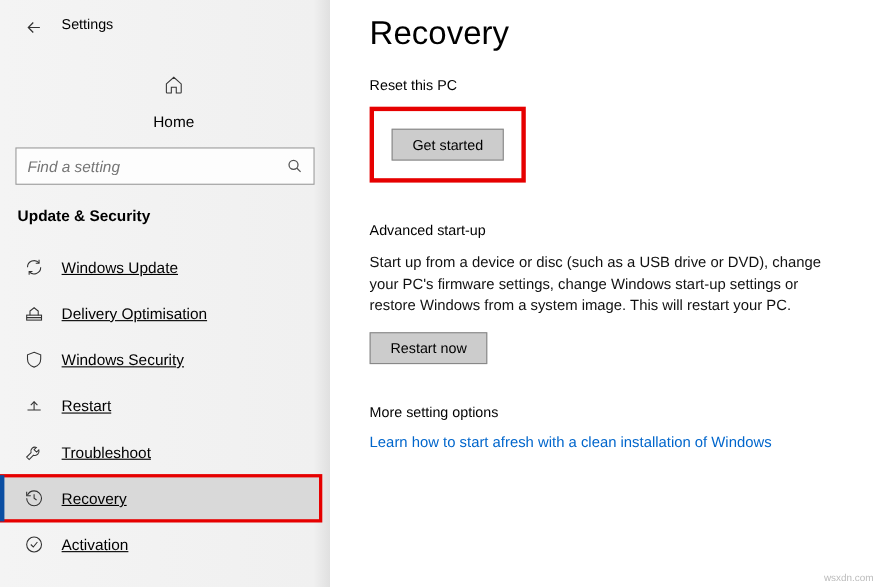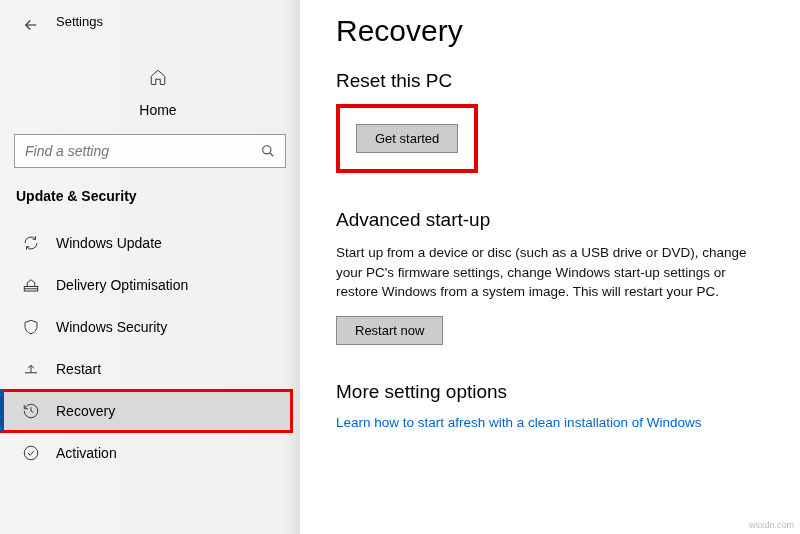--- a/index.html
+++ b/index.html
@@ -71,21 +71,21 @@
   }
   .search-icon {
     color: #555;
     font-size: 14px;
   }
   .cat-label {
     font-weight: 600;
     font-size: 14px;
     margin: 0 0 18px 2px;
   }
-  .nav { list-style: none; }
+  .nav { list-style: none; text-decoration: underline; }
   .nav-item {
     display: flex;
     align-items: center;
     gap: 16px;
     padding: 12px 8px;
     font-size: 14px;
     cursor: pointer;
     margin-left: -14px;
     padding-left: 22px;
   }
@@ -119,21 +119,21 @@
     flex: 1;
     padding: 14px 30px 0 36px;
     overflow-y: auto;
   }
   .page-title {
     font-size: 30px;
     font-weight: 400;
     margin-bottom: 22px;
   }
   .section-title {
-    font-size: 19px;
+    font-size: 13px;
     font-weight: 400;
     margin-bottom: 12px;
   }
   .section-desc {
     font-size: 13.5px;
     line-height: 1.45;
     margin-bottom: 14px;
     color: #111;
   }
   .btn {
@@ -234,20 +234,28 @@
       <li class="nav-item">
         <span class="icon">
           <svg width="18" height="18" viewBox="0 0 24 24" fill="none" stroke="#333" stroke-width="1.3">
               <path d="M12 17V7"></path>
               <polyline points="8 11 12 7 16 11"></polyline>
               <path d="M4 17h16"></path>
             </svg>
         </span>
         <span>Restart</span>
       </li>
+      <li class="nav-item">
+        <span class="icon">
+          <svg width="18" height="18" viewBox="0 0 24 24" fill="none" stroke="#333" stroke-width="1.3">
+              <path d="M14.7 6.3a5 5 0 00-6.4 6.4L3 18l3 3 5.3-5.3a5 5 0 006.4-6.4L15 12l-3-3 2.7-2.7z"></path>
+            </svg>
+        </span>
+        <span>Troubleshoot</span>
+      </li>
       <li class="nav-item selected highlight">
         <span class="icon">
           <svg width="18" height="18" viewBox="0 0 24 24" fill="none" stroke="#333" stroke-width="1.3">
               <path d="M3 12a9 9 0 109-9 9 9 0 00-8 5"></path>
               <polyline points="3 4 3 9 8 9"></polyline>
               <polyline points="12 7 12 12 15 14"></polyline>
             </svg>
         </span>
         <span>Recovery</span>
       </li>

